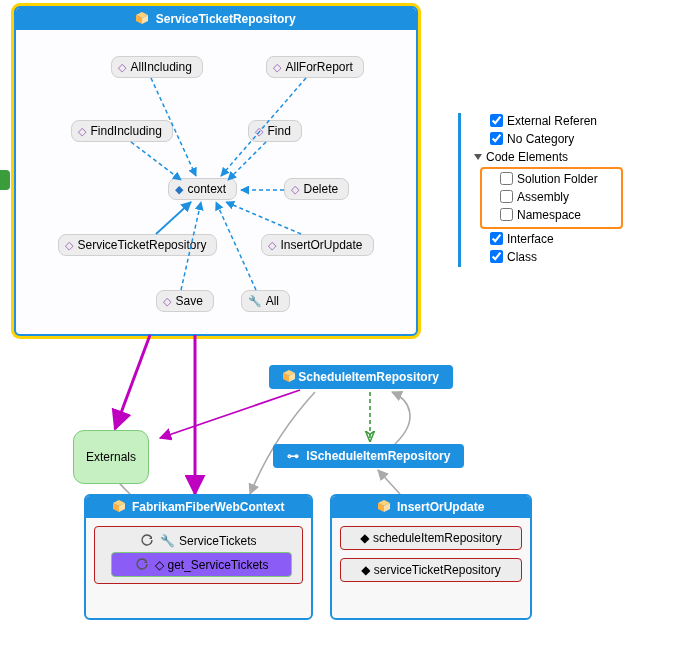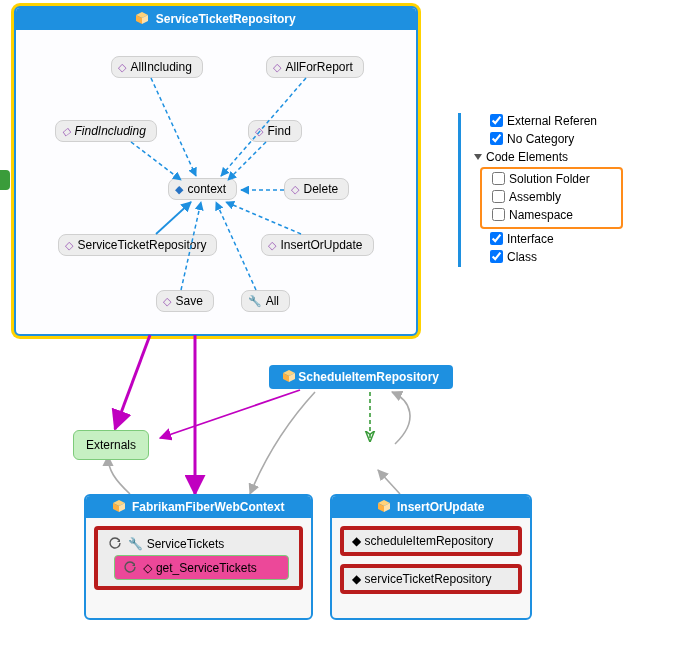--- a/index.html
+++ b/index.html
@@ -15,57 +15,57 @@
   }
   .repoHeader .cls-icon { margin-right:4px; }
   .methodNode {
     position:absolute; background:#EDEDED; border:1px solid #D0D0D0; border-radius:8px;
     padding:3px 10px 3px 6px; white-space:nowrap;
   }
   .methodNode .m-ico { color:#9B59B6; margin-right:4px; font-size:11px; }
   .methodNode .blue-ico { color:#2773C4; margin-right:4px; font-size:11px; }
   .methodNode .wrench { color:#333; margin-right:4px; font-size:11px; }
   .greenBox {
-    position:absolute; background:#C6F0C2; border:1px solid #7DCB7A; border-radius:6px;
-    padding:7px 12px; text-align:center;
+    position:absolute; background:#C6F0C2; border:1px solid #7DCB7A; border-radius:11px;
+    padding:19px 12px; text-align:center;
   }
   .smallHeaderBox {
     position:absolute; background:#1E90E0; color:#fff; padding:5px 14px; border-radius:4px;
     font-weight:600; white-space:nowrap;
   }
   .subPanel {
     position:absolute; background:#F8F8F8; border:2px solid #1E90E0; border-radius:6px;
   }
   .innerBlock {
-    background:#EDEDED; border:4px solid #b91c1c; border-radius:4px;
-    margin:8px; padding:6px 10px;
+    background:#EDEDED; border:1px solid #b91c1c; border-radius:4px;
+    margin:8px; padding:6px 10px;text-align:center;
   }
   .refreshBadge {
     display:inline-block; width:14px; height:14px; vertical-align:-2px; margin-right:3px;
   }
   .refreshBadge svg { width:14px; height:14px; }
   .innerGreen {
-    background:#ec4899; border:1px solid #7DCB7A; border-radius:4px; padding:4px 8px;
+    background:#8b5cf6; border:1px solid #7DCB7A; border-radius:4px; padding:4px 8px;
     margin-top:4px; white-space:nowrap;
   }
   
   .legend {
     position:absolute; right:10px; top:113px; width:155px;
   }
   .legend .bracket {
     position:absolute; left:-10px; top:0; bottom:0; width:3px; background:#1E90E0;
   }
   .legend .row { padding:1px 0 1px 6px; white-space:nowrap; font-size:12px; }
   .legend .row label { display:inline-flex; align-items:flex-start; gap:4px; }
   .legend .row input { margin:0; width:13px; height:13px; }
   .legend .indent { padding-left:22px; }
   .legend .heading { font-weight:400; }
   .legend .caret { display:inline-block; width:0; height:0; border-left:4px solid transparent; border-right:4px solid transparent; border-top:6px solid #555; margin-right:4px; vertical-align:1px; }
   .legend .orangeBox {
-    border:2px solid #FF8C1A; border-radius:4px; padding:2px 4px; margin:2px 0 2px 12px;
+    border:2px solid #FF8C1A; border-radius:4px; padding:2px 12px; margin:2px 0 2px 12px;
   }
   svg.arrows { position:absolute; left:0; top:0; pointer-events:none; }
   .tabHandle {
     position:absolute; left:0; top:170px; width:10px; height:20px; background:#3A9C3A;
     border-radius:0 4px 4px 0;
   }
   .cls-icon svg, .m-ico svg { vertical-align:-1px; }
   .link-icon{ color:#fff; margin-right:4px; }
 </style>
 </head>
@@ -85,21 +85,21 @@
      </span>
      <span>ServiceTicketRepository</span>
   </div>
 
   <div class="methodNode" style="left:95px; top:48px;">
     <span class="m-ico">◇</span><span>AllIncluding</span>
   </div>
   <div class="methodNode" style="left:250px; top:48px;">
     <span class="m-ico">◇</span><span>AllForReport</span>
   </div>
-  <div class="methodNode" style="left:39px; top:112px;font-style:italic;">
+  <div class="methodNode" style="left:55px; top:112px;">
     <span class="m-ico">◇</span><span>FindIncluding</span>
   </div>
   <div class="methodNode" style="left:232px; top:112px;">
     <span class="m-ico">◇</span><span>Find</span>
   </div>
   <div class="methodNode" style="left:152px; top:170px;">
     <span class="blue-ico">◆</span><span>context</span>
   </div>
   <div class="methodNode" style="left:268px; top:170px;">
     <span class="m-ico">◇</span><span>Delete</span>
@@ -182,20 +182,24 @@
   <span class="cls-icon">
     <svg width="12" height="12" viewBox="0 0 12 12">
           <path fill="#FFD27A" d="M6 0l6 3-6 3-6-3z"></path>
           <path fill="#FFB040" d="M0 3v6l6 3V6z"></path>
           <path fill="#FFE0A8" d="M12 3v6l-6 3V6z"></path>
         </svg>
   </span>
   <span>ScheduleItemRepository</span>
 </div>
 
+<div class="smallHeaderBox" style="left:273px; top:444px;">
+  <span class="link-icon">⊶</span>
+  <span>IScheduleItemRepository</span>
+</div>
 
 <div class="subPanel" style="left:84px; top:494px; width:225px; height:122px;">
   <div class="repoHeader">
     <span class="cls-icon">
       <svg width="12" height="12" viewBox="0 0 12 12">
             <path fill="#FFD27A" d="M6 0l6 3-6 3-6-3z"></path>
             <path fill="#FFB040" d="M0 3v6l6 3V6z"></path>
             <path fill="#FFE0A8" d="M12 3v6l-6 3V6z"></path>
           </svg>
     </span>

